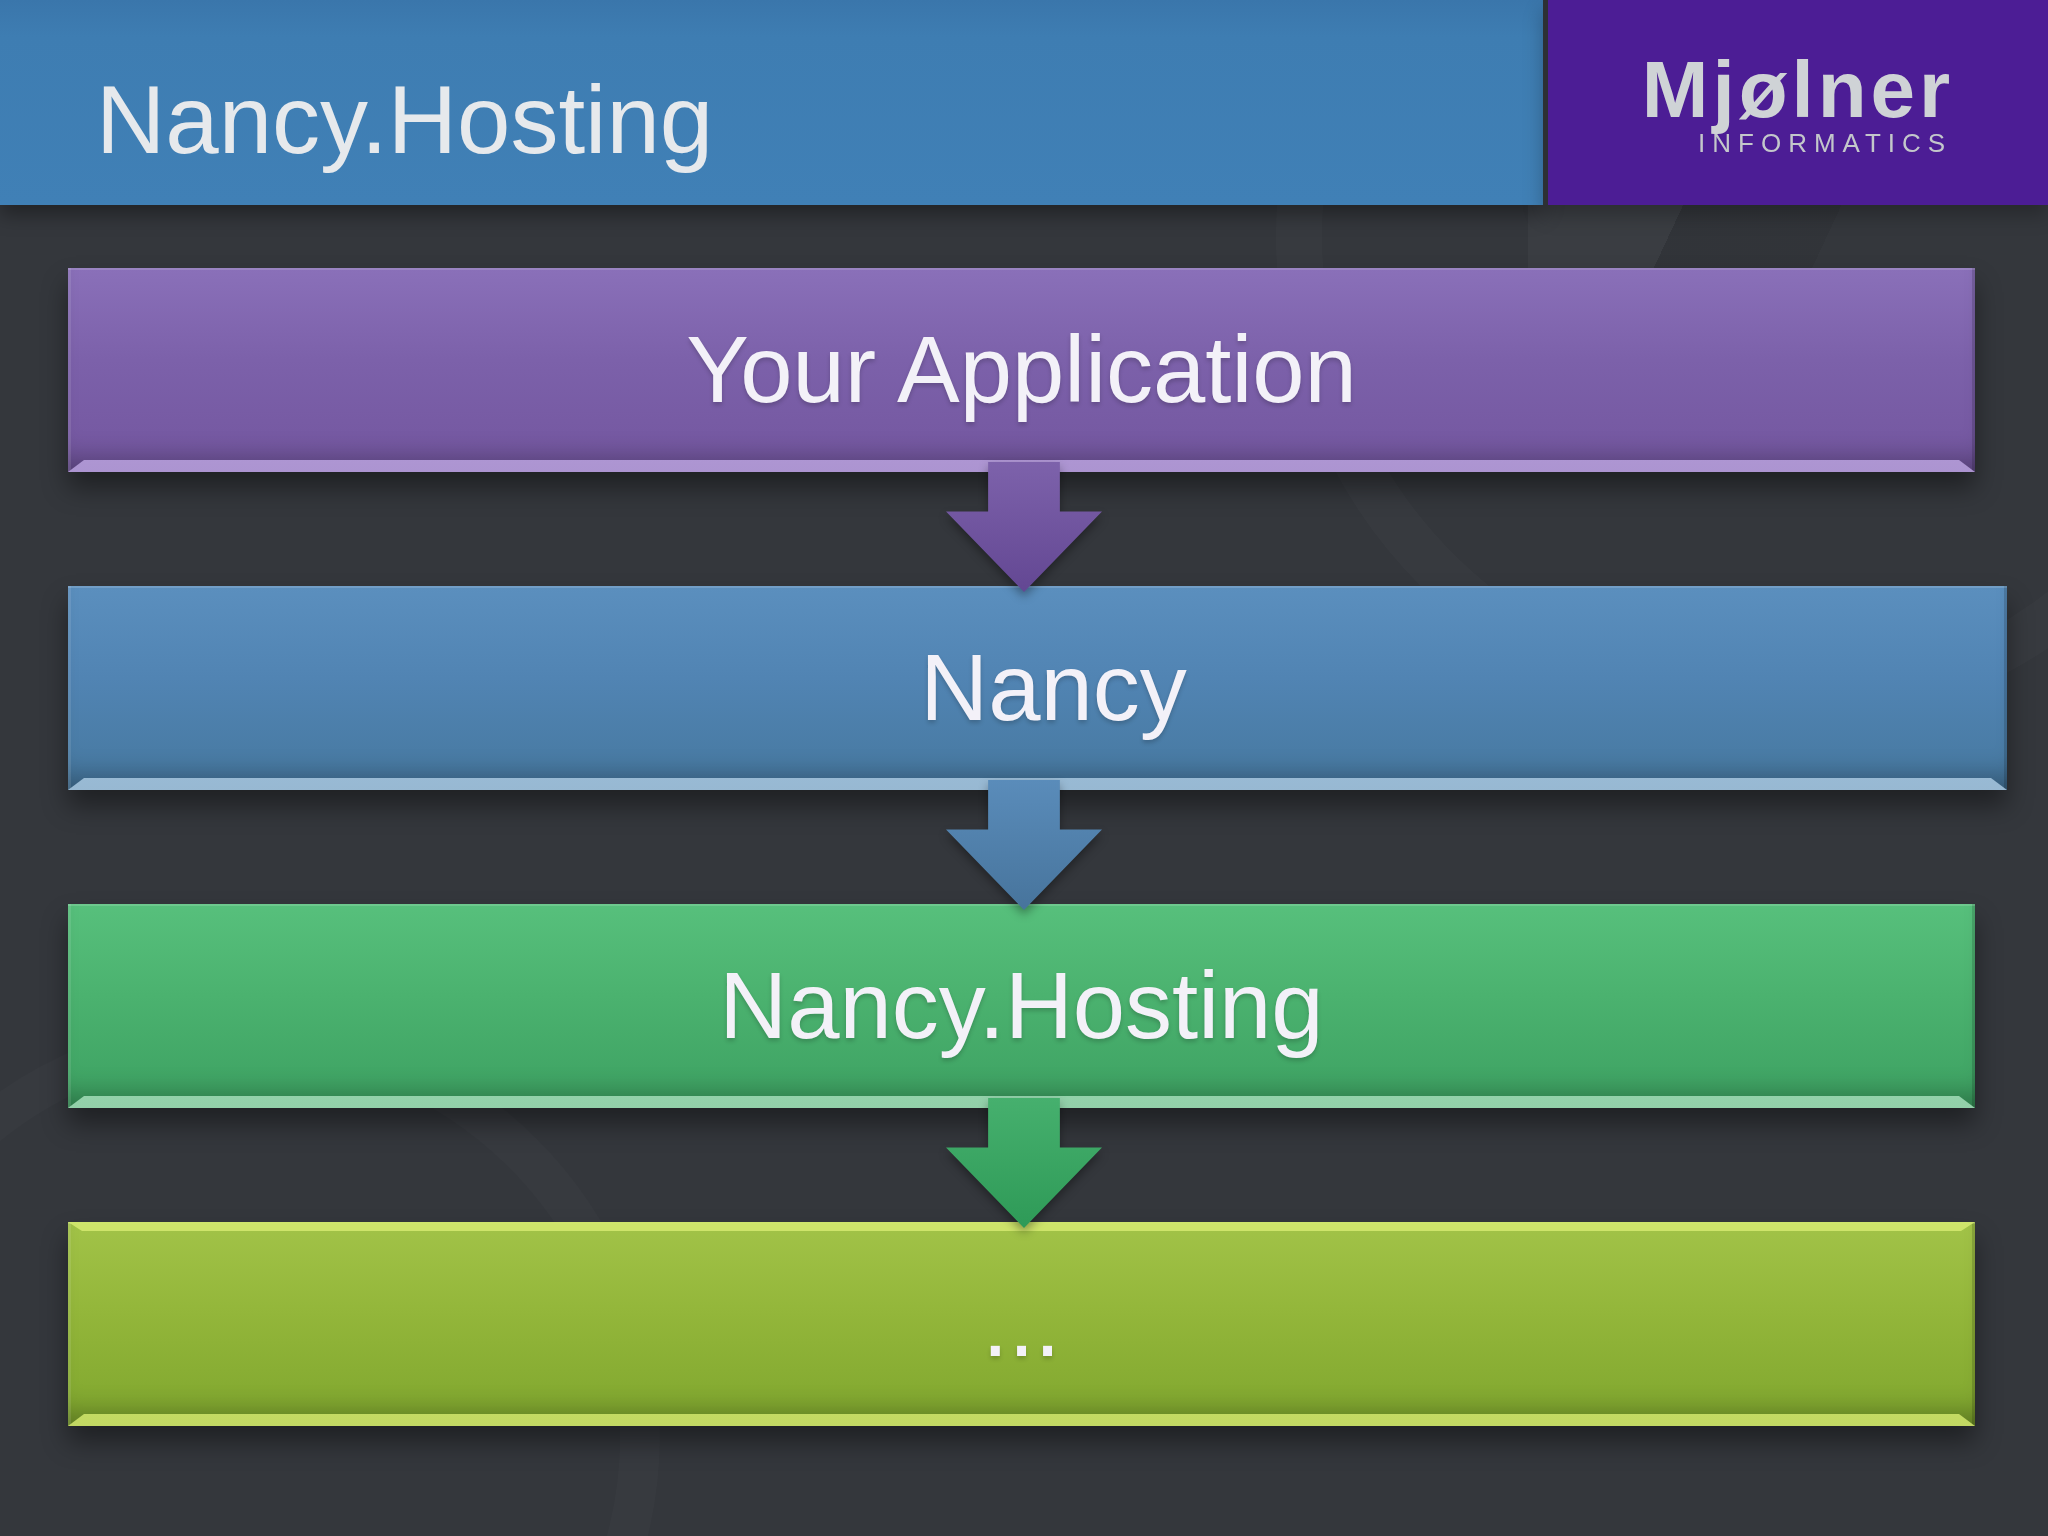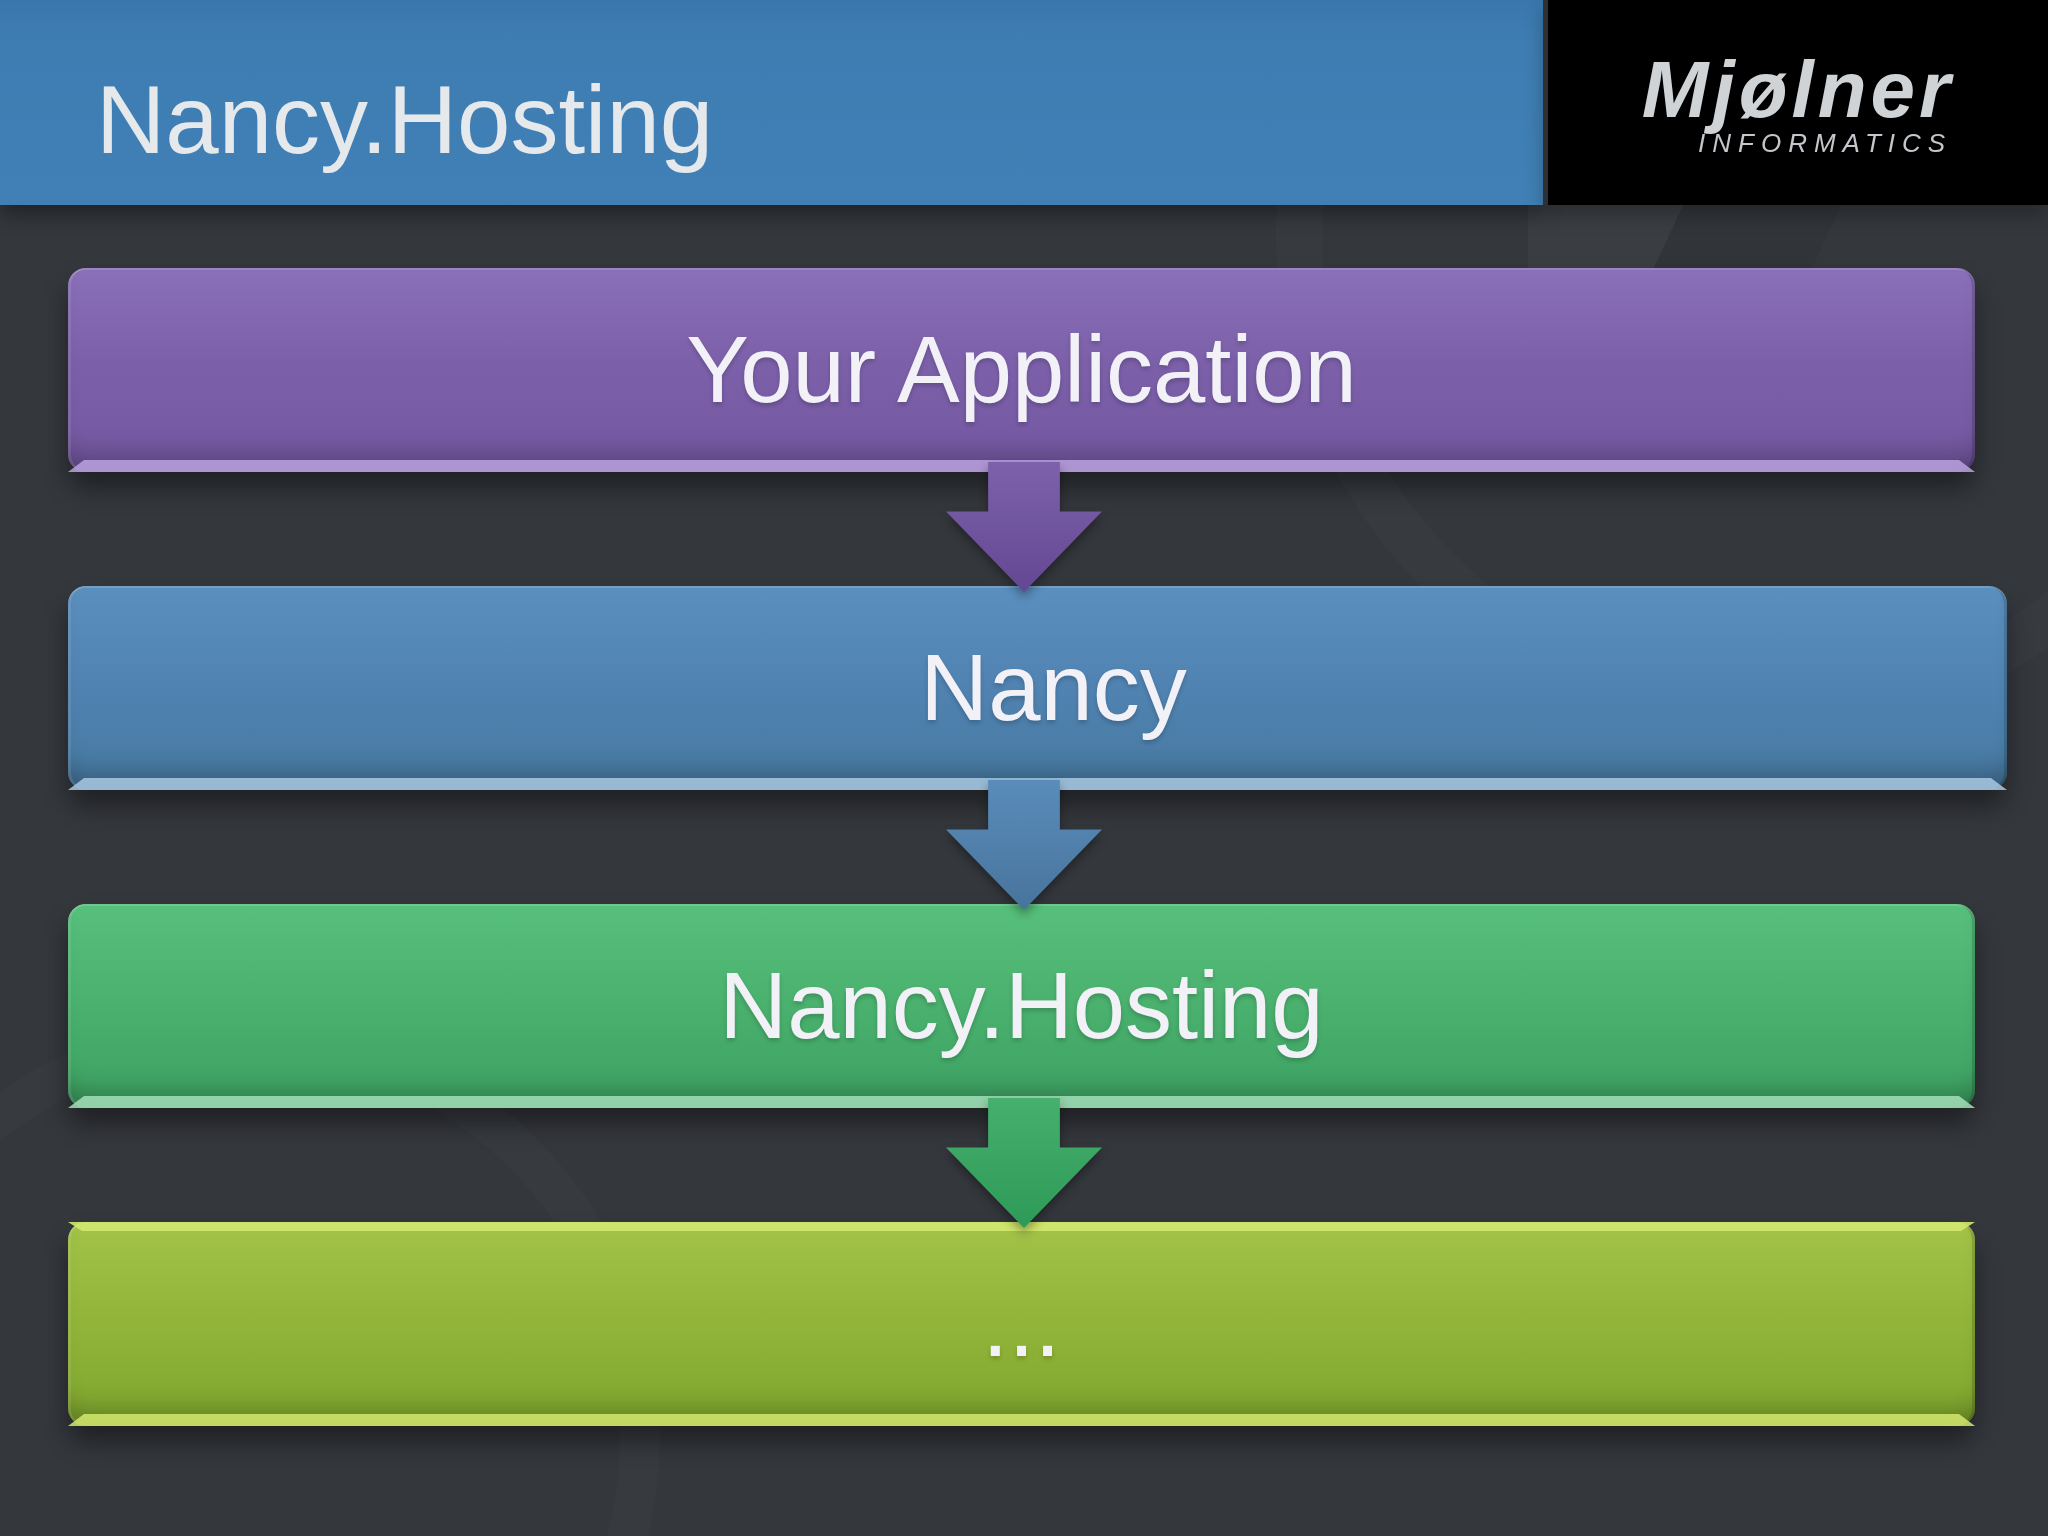--- a/index.html
+++ b/index.html
@@ -28,25 +28,25 @@
     display:flex;align-items:center;
   }
   .header-title{
     margin:34px 0 0 96px;
     font-size:96px;line-height:1;
     color:#e6e9ec;
     letter-spacing:0px;
   }
   .header-logo{
     flex:1;height:100%;
-    background:#000000;
+    background:#4c1d95;
     border-left:5px solid #2d3034;
     box-shadow:0 10px 18px rgba(0,0,0,0.25);
     display:flex;flex-direction:column;align-items:center;justify-content:center;
-    padding-top:0;box-sizing:border-box;font-style:italic;
+    padding-top:0;box-sizing:border-box;
   }
   .logo-stack{display:flex;flex-direction:column;align-items:flex-end;}
   .logo-brand{
     font-size:80px;font-weight:bold;line-height:1;
     color:#cfd3d6;letter-spacing:4px;
   }
   .logo-tagline{
     margin-top:0;margin-right:2px;
     font-size:26px;line-height:1;
     color:#c3c7cb;letter-spacing:7px;
@@ -57,21 +57,20 @@
     position:absolute;left:68px;width:1907px;height:204px;
     background:linear-gradient(180deg, var(--ft) 0%, var(--fm, var(--ft)) 45%, var(--fb) 100%);
     box-shadow:
       0 16px 24px rgba(0,0,0,0.40),
       inset 0 2px 0 rgba(255,255,255,0.14),
       inset 3px 0 0 rgba(255,255,255,0.10),
       inset -3px 0 0 rgba(0,0,0,0.15),
       inset 0 -30px 26px -16px rgba(0,0,0,0.28);
     display:flex;align-items:center;justify-content:center;
     z-index:2;
-    border-radius:18px;
   }
   .box::after{ 
     content:"";position:absolute;left:0;right:0;bottom:0;height:12px;
     background:linear-gradient(180deg, var(--edge) 0%, var(--edge) 100%);
     opacity:0.85;
     clip-path:polygon(16px 0, calc(100% - 16px) 0, 100% 100%, 0 100%);
   }
   .box--lime::before{ 
     content:"";position:absolute;left:0;right:0;top:0;height:9px;
     background:var(--edge);opacity:0.9;

